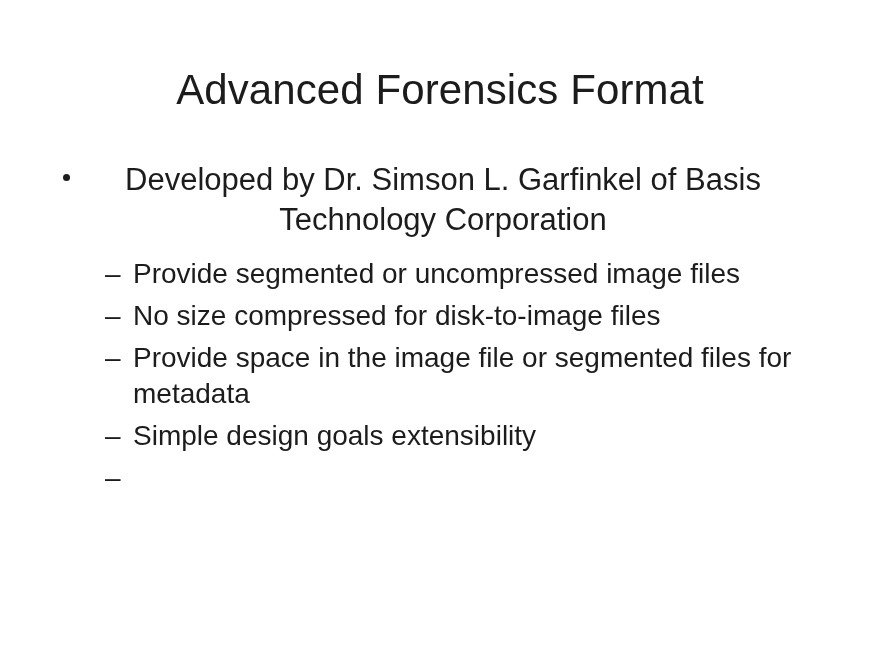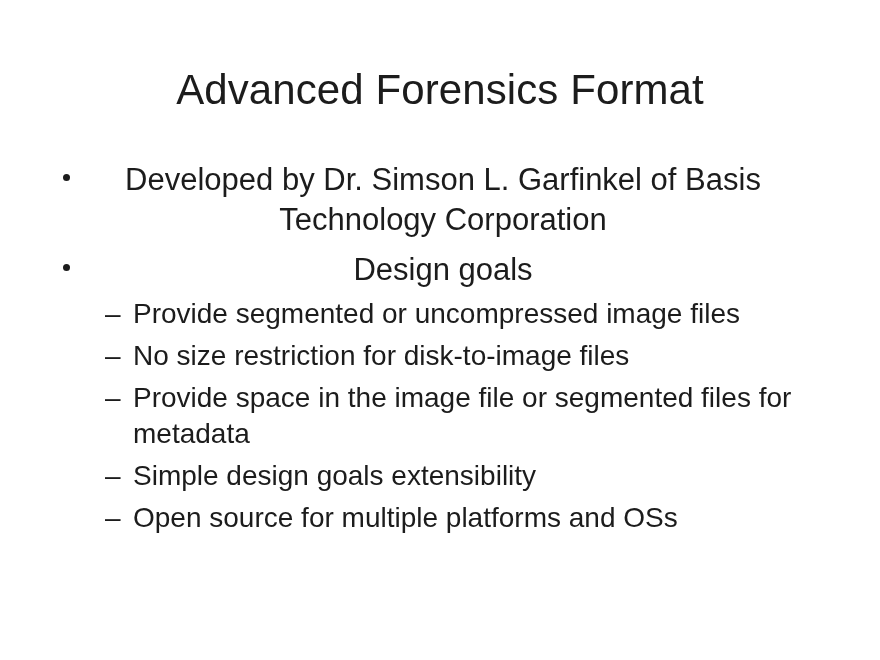--- a/index.html
+++ b/index.html
@@ -110,47 +110,42 @@
 
   <div class="body-area">
 
     <div class="bullet-l1">
       <span class="marker"><span class="dot"></span></span>
       <span>Developed by Dr. Simson L. Garfinkel of Basis Technology Corporation</span>
     </div>
 
     <div class="spacer-after-first"></div>
 
-    <div class="bullet-l1">
-      <span class="marker"><span class="dot"></span></span>
-      <span>Design goals</span>
-    </div>
 
     <div class="sublist">
 
       <div class="bullet-l2">
         <span class="marker">–</span>
         <span>Provide segmented or uncompressed image files</span>
       </div>
 
       <div class="bullet-l2">
         <span class="marker">–</span>
-        <span>No size restriction for disk-to-image files</span>
+        <span>No size compressed for disk-to-image files</span>
       </div>
 
       <div class="bullet-l2">
         <span class="marker">–</span>
         <span>Provide space in the image file or segmented files for metadata</span>
       </div>
 
       <div class="bullet-l2">
         <span class="marker">–</span>
         <span>Simple design goals extensibility</span>
       </div>
 
       <div class="bullet-l2">
         <span class="marker">–</span>
-        <span>Open source for multiple platforms and OSs</span>
       </div>
 
     </div>
   </div>
 </div>
 
 </body></html>

